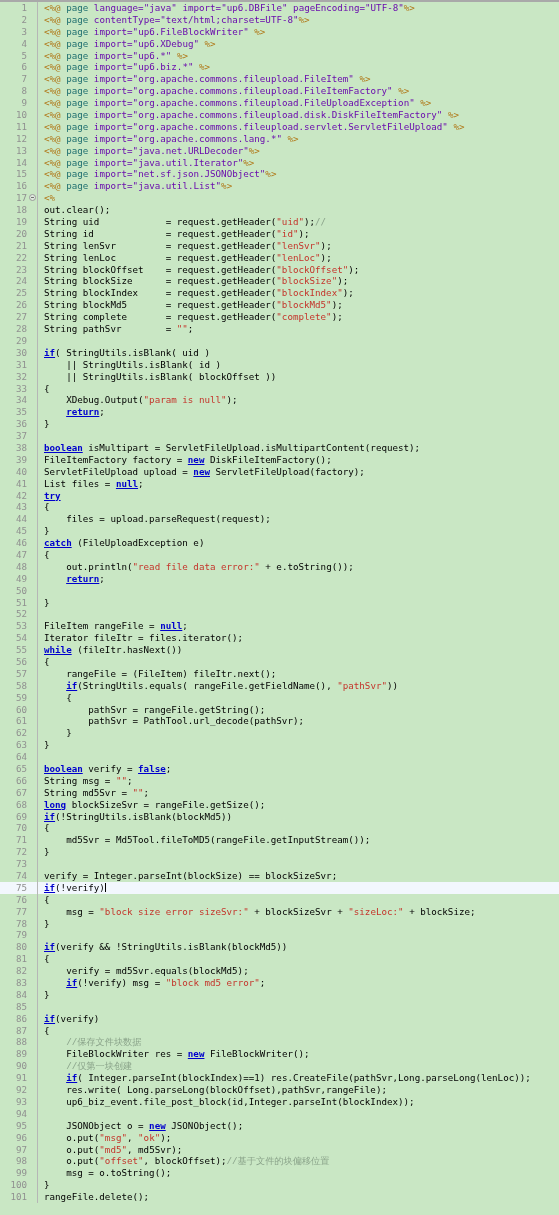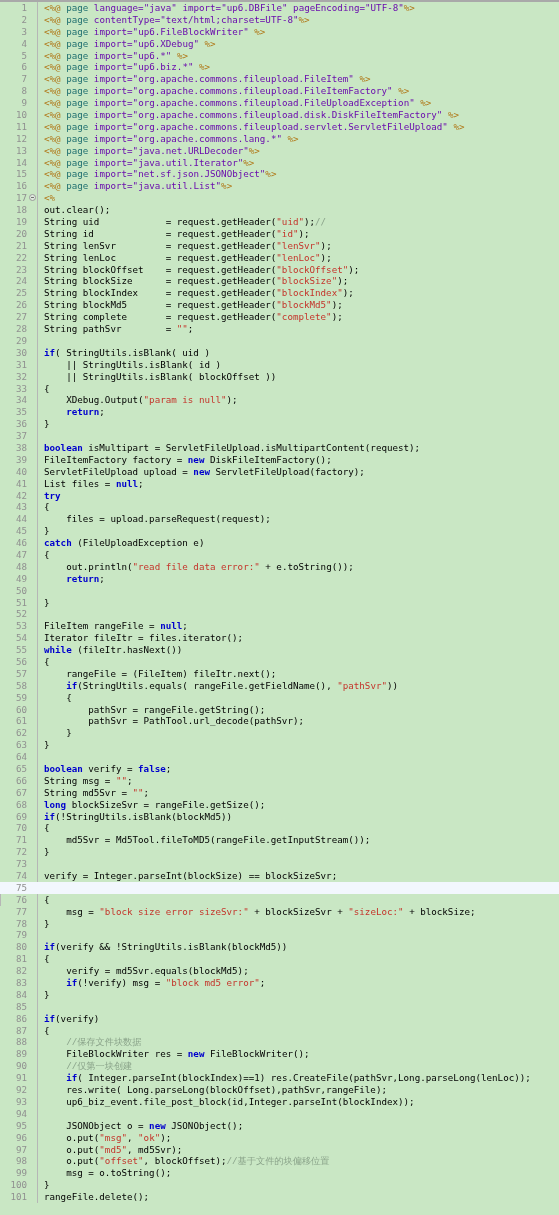--- a/index.html
+++ b/index.html
@@ -30,21 +30,20 @@
     white-space: pre;
   }
   .ln-row {
     position: relative;
     height: 11.9px;
     display: flex;
     align-items: flex-start;
   }
   .ln-row.cursorline {
     background: #f2f7fd;
-    flex-direction: column;
   }
   .gutter {
     flex: 0 0 auto;
     width: 29px;
     text-align: right;
     color: #909090;
     font-size: 9.2px;
     padding-right: 2px;
     box-sizing: border-box;
     user-select: none;
@@ -81,21 +80,21 @@
     height: 11.9px;
   }
   .codetext {
     flex: 1 1 auto;
     color: #000000;
     padding-left: 3px;
     white-space: pre;
     overflow: hidden;
   }
   
-  .kw   { color: #0000cd; font-weight: bold; }
+  .kw   { color: #0000cd; font-weight: bold; text-decoration: underline; }
   .str  { color: #c4352b; }
   .cmt  { color: #8aa38a; }
   .dir  { color: #b07818; }
   .tag  { color: #1f6f6f; }
   .attr { color: #6a0dad; }
   .caret {
     display: inline-block;
     width: 1px;
     height: 9px;
     background: #000;

